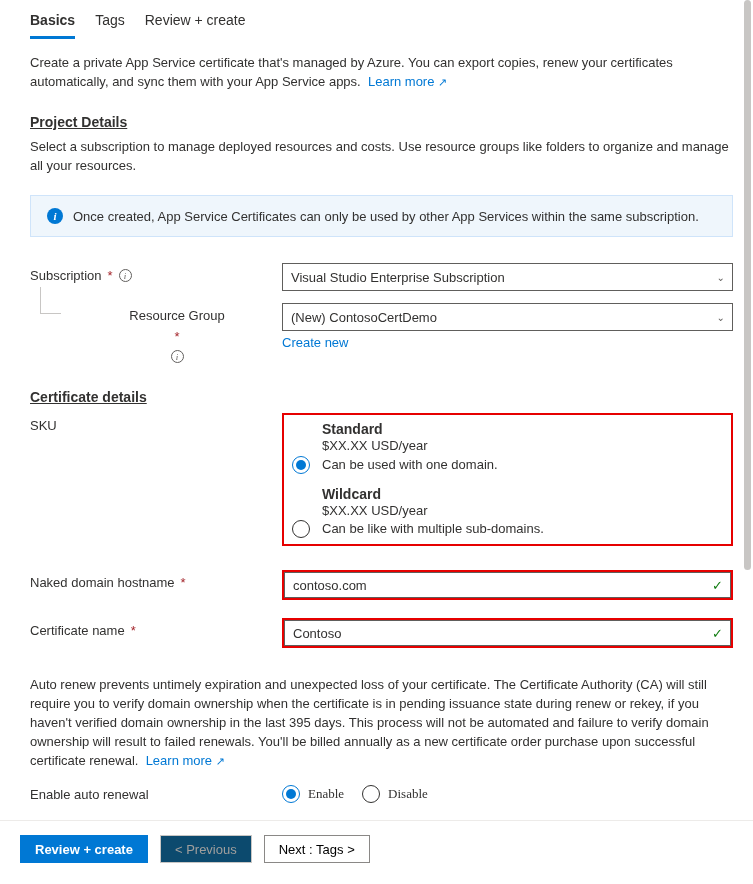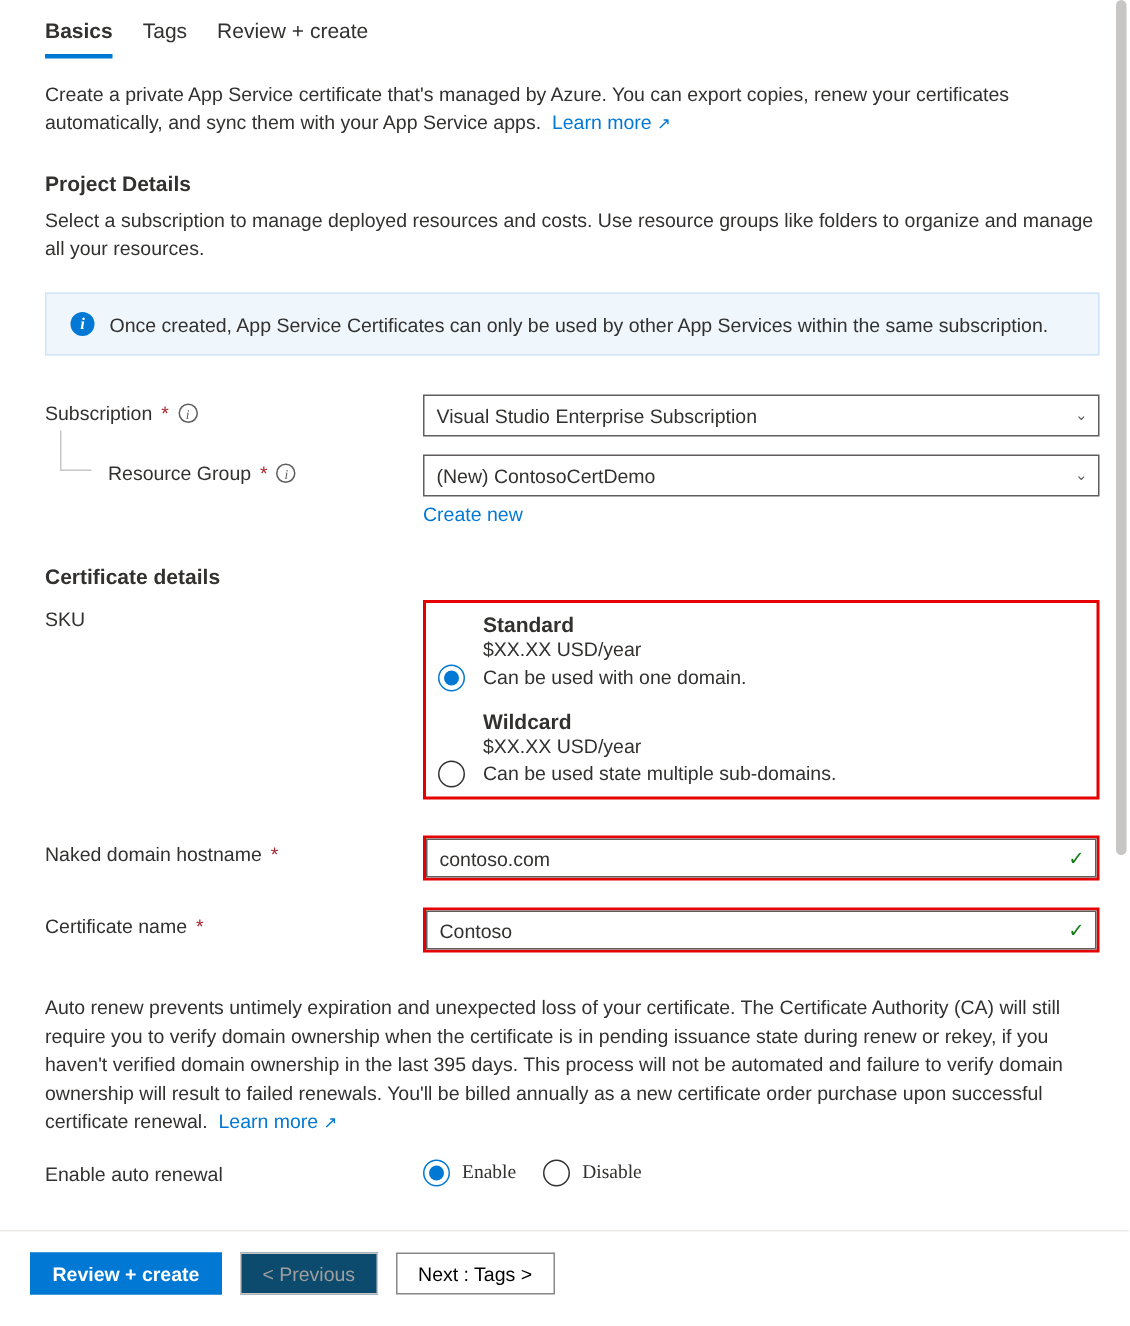--- a/index.html
+++ b/index.html
@@ -4,28 +4,28 @@
   <style>
     * { box-sizing: border-box; margin: 0; padding: 0; }
     body { font-family: "Segoe UI", Arial, sans-serif; font-size: 13px; color: #323130; background: #fff; width: 753px; }
     .content { padding: 0 20px 20px 30px; position: relative; height: 820px; overflow-y: auto; }
     .tabs { display: flex; gap: 20px; border-bottom: 1px solid transparent; margin-bottom: 14px; padding-top: 6px; }
     .tab { padding: 6px 0 8px 0; font-size: 14px; cursor: pointer; color: #323130; border-bottom: 3px solid transparent; }
     .tab.active { font-weight: 600; border-bottom: 3px solid #0078d4; color: #323130; }
     .intro { font-size: 13px; line-height: 1.45; margin-bottom: 22px; color: #323130; }
     a.link { color: #0078d4; text-decoration: none; cursor: pointer; }
     .ext-icon { font-size: 11px; color: #0078d4; }
-    h3.section { font-size: 14px; font-weight: 600; margin-bottom: 8px; }
+    h3.section { font-size: 14px; font-weight: 600; margin-bottom: 8px; text-decoration: underline; }
     .section-desc { font-size: 13px; line-height: 1.45; margin-bottom: 20px; }
     .info-banner { background: #eff6fc; border: 1px solid #cfe4fa; padding: 12px 16px; margin-bottom: 26px; display: flex; align-items: center; gap: 10px; }
     .info-icon { width: 16px; height: 16px; border-radius: 50%; background: #0078d4; color: #fff; font-size: 11px; font-style: italic; font-weight: bold; display: flex; align-items: center; justify-content: center; font-family: Georgia, serif; flex-shrink: 0; }
     .info-text { font-size: 13px; color: #323130; }
     .field-row { display: flex; align-items: flex-start; margin-bottom: 12px; }
     .field-label { width: 252px; padding-top: 5px; font-size: 13px; display: flex; align-items: center; gap: 6px; flex-shrink: 0; }
-    .field-label.indent { padding-left: 42px; position: relative; }
+    .field-label.indent { padding-left: 42px; position: relative; flex-direction: column; }
     .field-label.indent::before { content: ""; position: absolute; left: 10px; top: -16px; height: 26px; width: 20px; border-left: 1px solid #c8c6c4; border-bottom: 1px solid #c8c6c4; }
     .req { color: #a4262c; }
     .info-circle { width: 13px; height: 13px; border: 1px solid #605e5c; border-radius: 50%; font-size: 9px; color: #605e5c; display: inline-flex; align-items: center; justify-content: center; font-style: italic; font-family: Georgia, serif; cursor: default; }
     .field-control { flex: 1; min-width: 0; }
     .select-wrap { position: relative; width: 100%; }
     .select-wrap select, .text-input {
       width: 100%; height: 28px; padding: 3px 26px 3px 8px; font-size: 13px;
       border: 1px solid #605e5c; background: #fff; appearance: none; font-family: inherit; color: #323130;
     }
     .select-caret { position: absolute; right: 8px; top: 50%; transform: translateY(-50%); pointer-events: none; color: #605e5c; font-size: 10px; }
@@ -122,21 +122,21 @@
               <div class="radio-title">Standard</div>
               <div class="radio-sub">$XX.XX USD/year</div>
               <div class="radio-sub">Can be used with one domain.</div>
             </div>
           </div>
           <div class="radio-item">
             <span class="radio-circle"></span>
             <div>
               <div class="radio-title">Wildcard</div>
               <div class="radio-sub">$XX.XX USD/year</div>
-              <div class="radio-sub">Can be used state multiple sub-domains.</div>
+              <div class="radio-sub">Can be like with multiple sub-domains.</div>
             </div>
           </div>
         </div>
       </div>
     </div>
   </div>
 
   <div class="field-row" style="margin-bottom:18px;">
     <div class="field-label">
       <span>Naked domain hostname</span>

